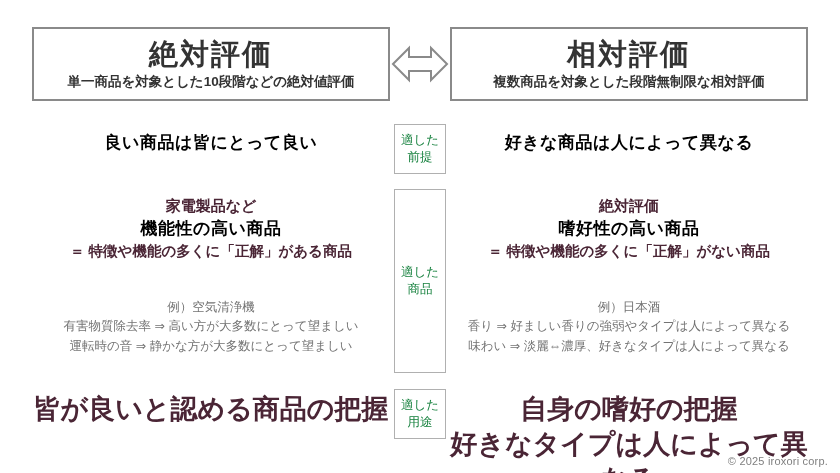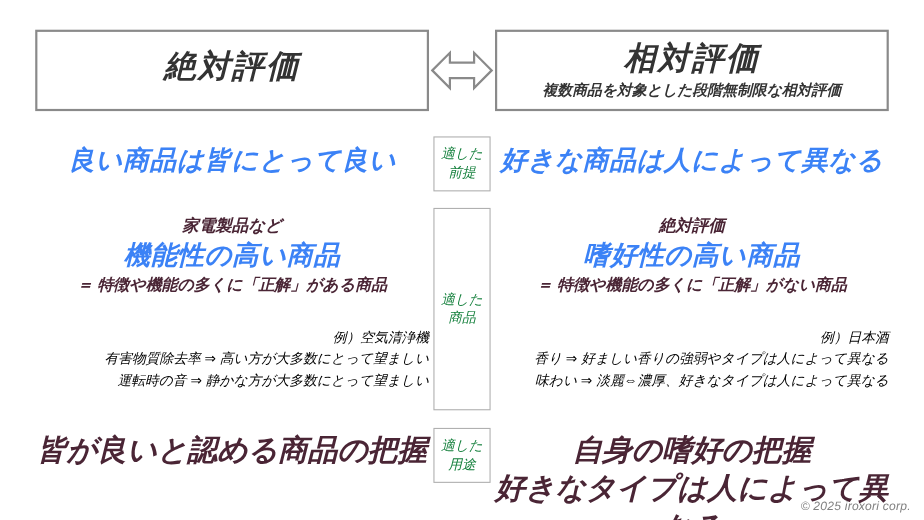--- a/index.html
+++ b/index.html
@@ -12,21 +12,20 @@
     background: #ffffff;
     font-family: "Liberation Sans", "DejaVu Sans", sans-serif;
     color: #4a2535;
     overflow: hidden;
   }
 
   .page {
     position: relative;
     width: 840px;
     height: 473px;
-    font-style: italic;
   }
 
   
   .header-box {
     position: absolute;
     top: 27px;
     height: 74px;
     border: 2px solid #8a8a8a;
     background: #ffffff;
     box-sizing: border-box;
@@ -92,23 +91,23 @@
   }
   .col.left  { left: 32px;  width: 358px; }
   .col.right { left: 450px; width: 358px; }
 
   .row-premise { top: 132px; height: 44px; }
   .row-product { top: 196px; height: 100px; }
   .row-example { top: 298px; height: 68px; }
   .row-usage   { top: 392px; height: 60px; }
 
   .big-head {
-    font-size: 24px;
-    font-weight: bold;
-    color: #3b82f6;
+    font-size: 17px;
+    font-weight: bold;
+    color: #000000;
     letter-spacing: 0.5px;
     line-height: 1.25;
   }
 
   .small-lead {
     font-size: 15px;
     font-weight: bold;
     color: #4a2535;
     line-height: 1.3;
     margin-bottom: 2px;
@@ -117,24 +116,23 @@
   .eq-line {
     font-size: 14.5px;
     font-weight: bold;
     color: #4a2535;
     line-height: 1.3;
     margin-top: 3px;
   }
 
   .ex-block {
     font-size: 12.5px;
-    color: #000000;
+    color: #737373;
     line-height: 1.55;
     font-weight: normal;
-    text-align: right;
   }
 
   .usage-line {
     font-size: 27px;
     font-weight: bold;
     color: #4a2535;
     line-height: 1.3;
   }
 
   
@@ -147,20 +145,21 @@
     letter-spacing: 0.2px;
   }
 </style>
 </head>
 <body>
 
 <div class="page">
 
   <div class="header-box left">
     <div class="header-title">絶対評価</div>
+    <div class="header-sub">単一商品を対象とした10段階などの絶対値評価</div>
   </div>
 
   <div class="center-arrow">
     <svg viewBox="0 0 58 48" width="58" height="48" aria-hidden="true">
       <polygon points="2,24 18,8 18,17 40,17 40,8 56,24 40,40 40,31 18,31 18,40" fill="#ffffff" stroke="#8a8a8a" stroke-width="2" stroke-linejoin="miter"></polygon>
     </svg>
   </div>
 
   <div class="header-box right">
     <div class="header-title">相対評価</div>

